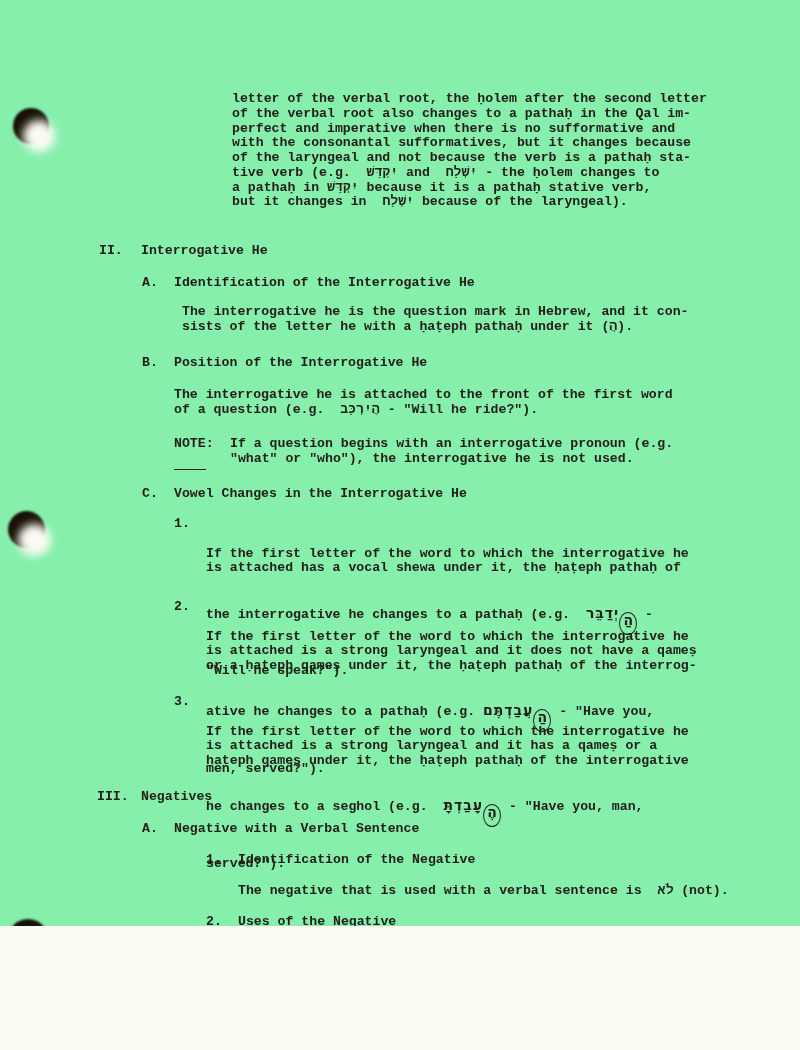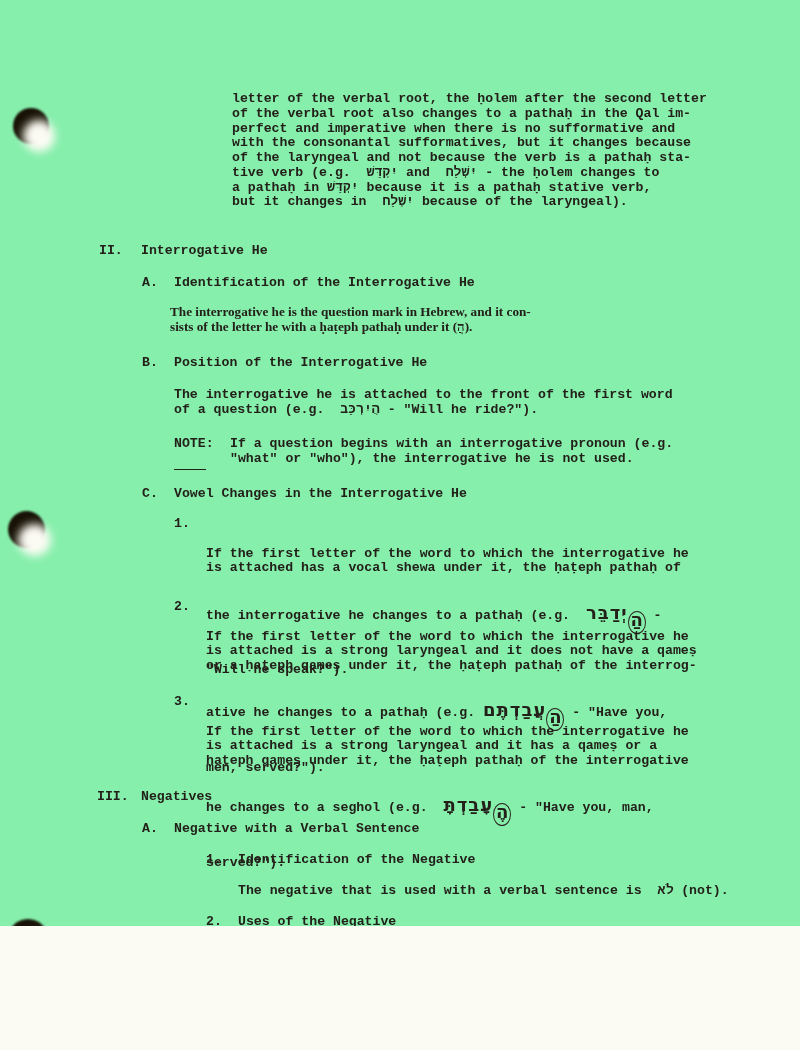--- a/index.html
+++ b/index.html
@@ -5,21 +5,21 @@
   html,body{margin:0;padding:0;}
   body{background:#fcfbf3;}
   .page{
     position:relative;width:800px;height:926px;background:#86efac;overflow:hidden;
     font-family:"Liberation Mono","DejaVu Sans Mono",monospace;
     font-weight:700;color:#23201a;
   }
   .blk{position:absolute;font-size:13.2px;line-height:14.75px;white-space:pre;letter-spacing:0;}
   .pre{white-space:pre;}
   .underline{border-bottom:1.5px solid #23201a;padding-bottom:18px;}
-  .hebw{font-family:"DejaVu Sans",sans-serif;font-size:18px;font-weight:600;letter-spacing:1px;unicode-bidi:isolate;}
+  .hebw{font-family:"DejaVu Sans",sans-serif;font-size:14px;font-weight:600;letter-spacing:1px;unicode-bidi:isolate;}
   .circled{
     display:inline-block;border:1.4px solid #2b2620;border-radius:50%;
     min-width:14px;height:17px;line-height:13px;text-align:center;
     vertical-align:-7px;padding:1px 1px 3px 1px;letter-spacing:0;
   }
   .hole{position:absolute;border-radius:50%;background:#171205;filter:blur(1.2px);}
   .hole::after{content:"";position:absolute;left:28%;top:34%;width:88%;height:88%;border-radius:50%;background:#fcfbf3;filter:blur(4px);}
   .pagenum{position:absolute;font-size:12px;}
 </style>
 </head>
@@ -38,21 +38,21 @@
 of the laryngeal and not because the verb is a pathaḥ sta-
 tive verb (e.g.  יִקְדַּשׁ and  יִשְׁלַח - the ḥolem changes to
 a pathaḥ in יִקְדַּשׁ because it is a pathaḥ stative verb,
 but it changes in  יִשְׁלַח because of the laryngeal).</div>
 
   <div class="blk" style="left:99px;top:244px;">II.</div>
   <div class="blk" style="left:141px;top:244px;">Interrogative He</div>
 
   <div class="blk" style="left:142px;top:276px;">A.</div>
   <div class="blk" style="left:174px;top:276px;">Identification of the Interrogative He</div>
-  <div class="blk" style="left:170px;top:305px;font-family:Liberation Serif, serif;">The interrogative he is the question mark in Hebrew, and it con-
+  <div class="blk" style="left:182px;top:305px;">The interrogative he is the question mark in Hebrew, and it con-
 sists of the letter he with a ḥaṭeph pathaḥ under it (הֲ).</div>
 
   <div class="blk" style="left:142px;top:356px;">B.</div>
   <div class="blk" style="left:174px;top:356px;">Position of the Interrogative He</div>
   <div class="blk" style="left:174px;top:388px;">The interrogative he is attached to the front of the first word
 of a question (e.g.  הֲיִרְכַּב - "Will he ride?").</div>
 
   <div class="blk" style="left:174px;top:437px;"><span class="underline">NOTE</span><span>:</span></div>
   <div class="blk" style="left:230px;top:437px;">If a question begins with an interrogative pronoun (e.g.
 "what" or "who"), the interrogative he is not used.</div>

